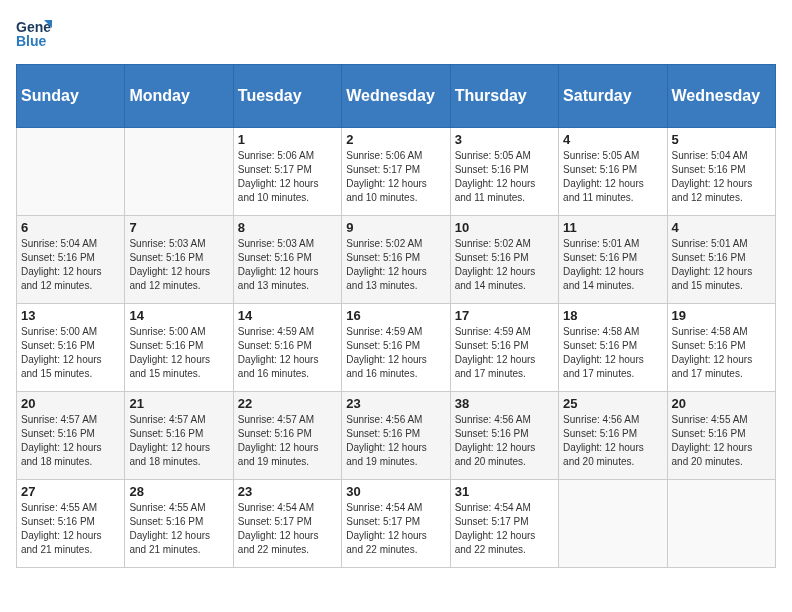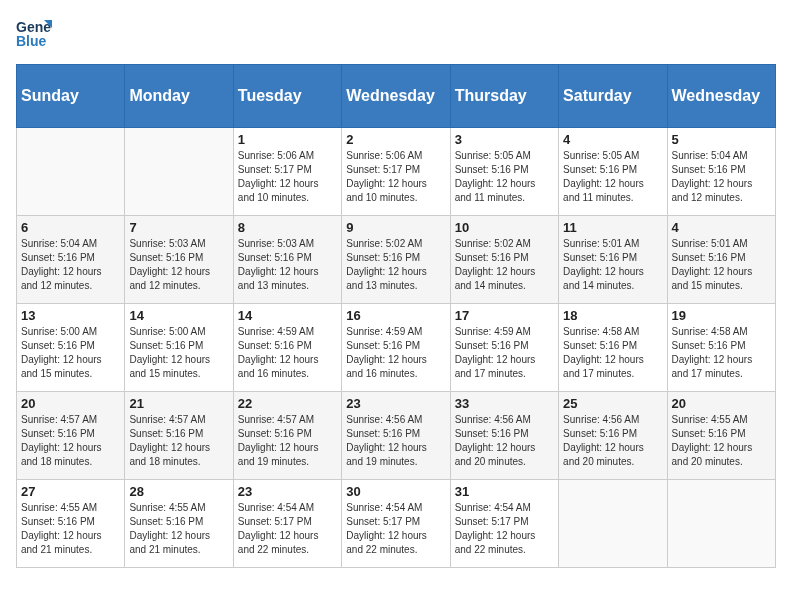--- a/index.html
+++ b/index.html
@@ -250,21 +250,21 @@
           Sunrise: 4:57 AM<br>Sunset: 5:16 PM<br>Daylight: 12 hours and 19 minutes.
         </div>
       </td>
         <td>
         <div class="day-number">23</div>
         <div class="day-info">
           Sunrise: 4:56 AM<br>Sunset: 5:16 PM<br>Daylight: 12 hours and 19 minutes.
         </div>
       </td>
         <td>
-        <div class="day-number">33</div>
+        <div class="day-number">38</div>
         <div class="day-info">
           Sunrise: 4:56 AM<br>Sunset: 5:16 PM<br>Daylight: 12 hours and 20 minutes.
         </div>
       </td>
         <td>
         <div class="day-number">25</div>
         <div class="day-info">
           Sunrise: 4:56 AM<br>Sunset: 5:16 PM<br>Daylight: 12 hours and 20 minutes.
         </div>
       </td>

